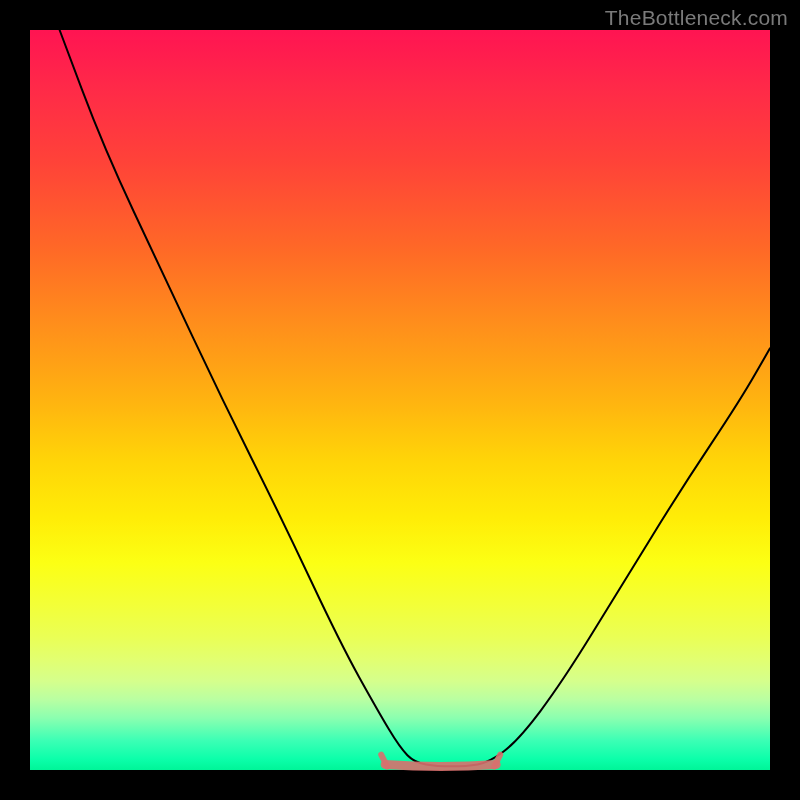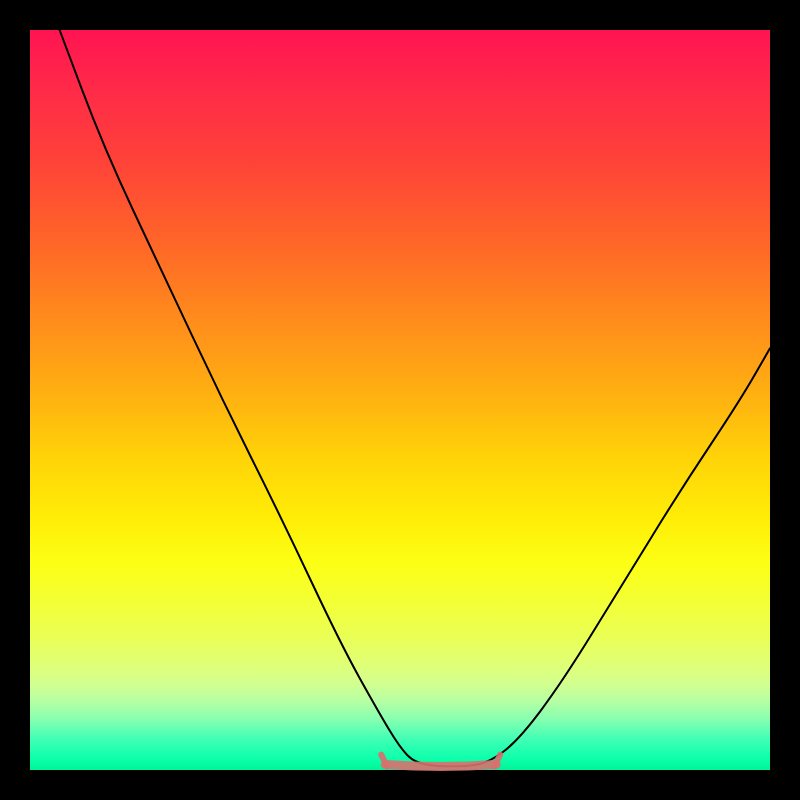--- a/index.html
+++ b/index.html
@@ -62,20 +62,21 @@
     top: 0;
     width: 740px;
     height: 740px;
     overflow: visible;
   }
 </style>
 </head>
 <body>
 
 <div class="frame">
+  <div class="watermark">TheBottleneck.com</div>
 
   <div class="plot-area">
 
     <svg class="curve" id="curve-svg" viewBox="0 0 740 740">
         <path d="M 29.6 0 Q 29.6 0 51.8 59.19999999999999 Q 74 118.39999999999998 103.6 181.29999999999998 Q 133.2 244.2 162.8 307.1 Q 192.4 370 222 429.2 Q 251.60000000000002 488.4 281.20000000000005 551.3 Q 310.8 614.2 329.29999999999995 647.5 Q 347.79999999999995 680.8 358.9 699.3 Q 370 717.8 377.4 725.2 Q 384.8 732.6 395.90000000000003 734.45 Q 407.00000000000006 736.3 421.8 736.3 Q 436.59999999999997 736.3 447.7 734.45 Q 458.8 732.6 473.6 721.5 Q 488.40000000000003 710.4 510.6 680.8 Q 532.8 651.2 562.4 603.1 Q 592 555 621.6 506.9 Q 651.2 458.8 680.8 414.4 Q 710.4 370 725.2 344.1 T 740 318.20000000000005" fill="none" stroke="#000" stroke-width="2" stroke-linecap="round"></path>
         <path d="M 355.2 734.6 Q 410.7 738.6 466.2 734.6" fill="none" stroke="#d9706e" stroke-width="9" stroke-linecap="round" opacity="0.9"></path>
         <line x1="351.2" y1="724.6" x2="357.2" y2="736.6" stroke="#d9706e" stroke-width="6" stroke-linecap="round" opacity="0.9"></line>
         <line x1="464.2" y1="736.6" x2="470.2" y2="724.6" stroke="#d9706e" stroke-width="6" stroke-linecap="round" opacity="0.9"></line>
       </svg>
   </div>

